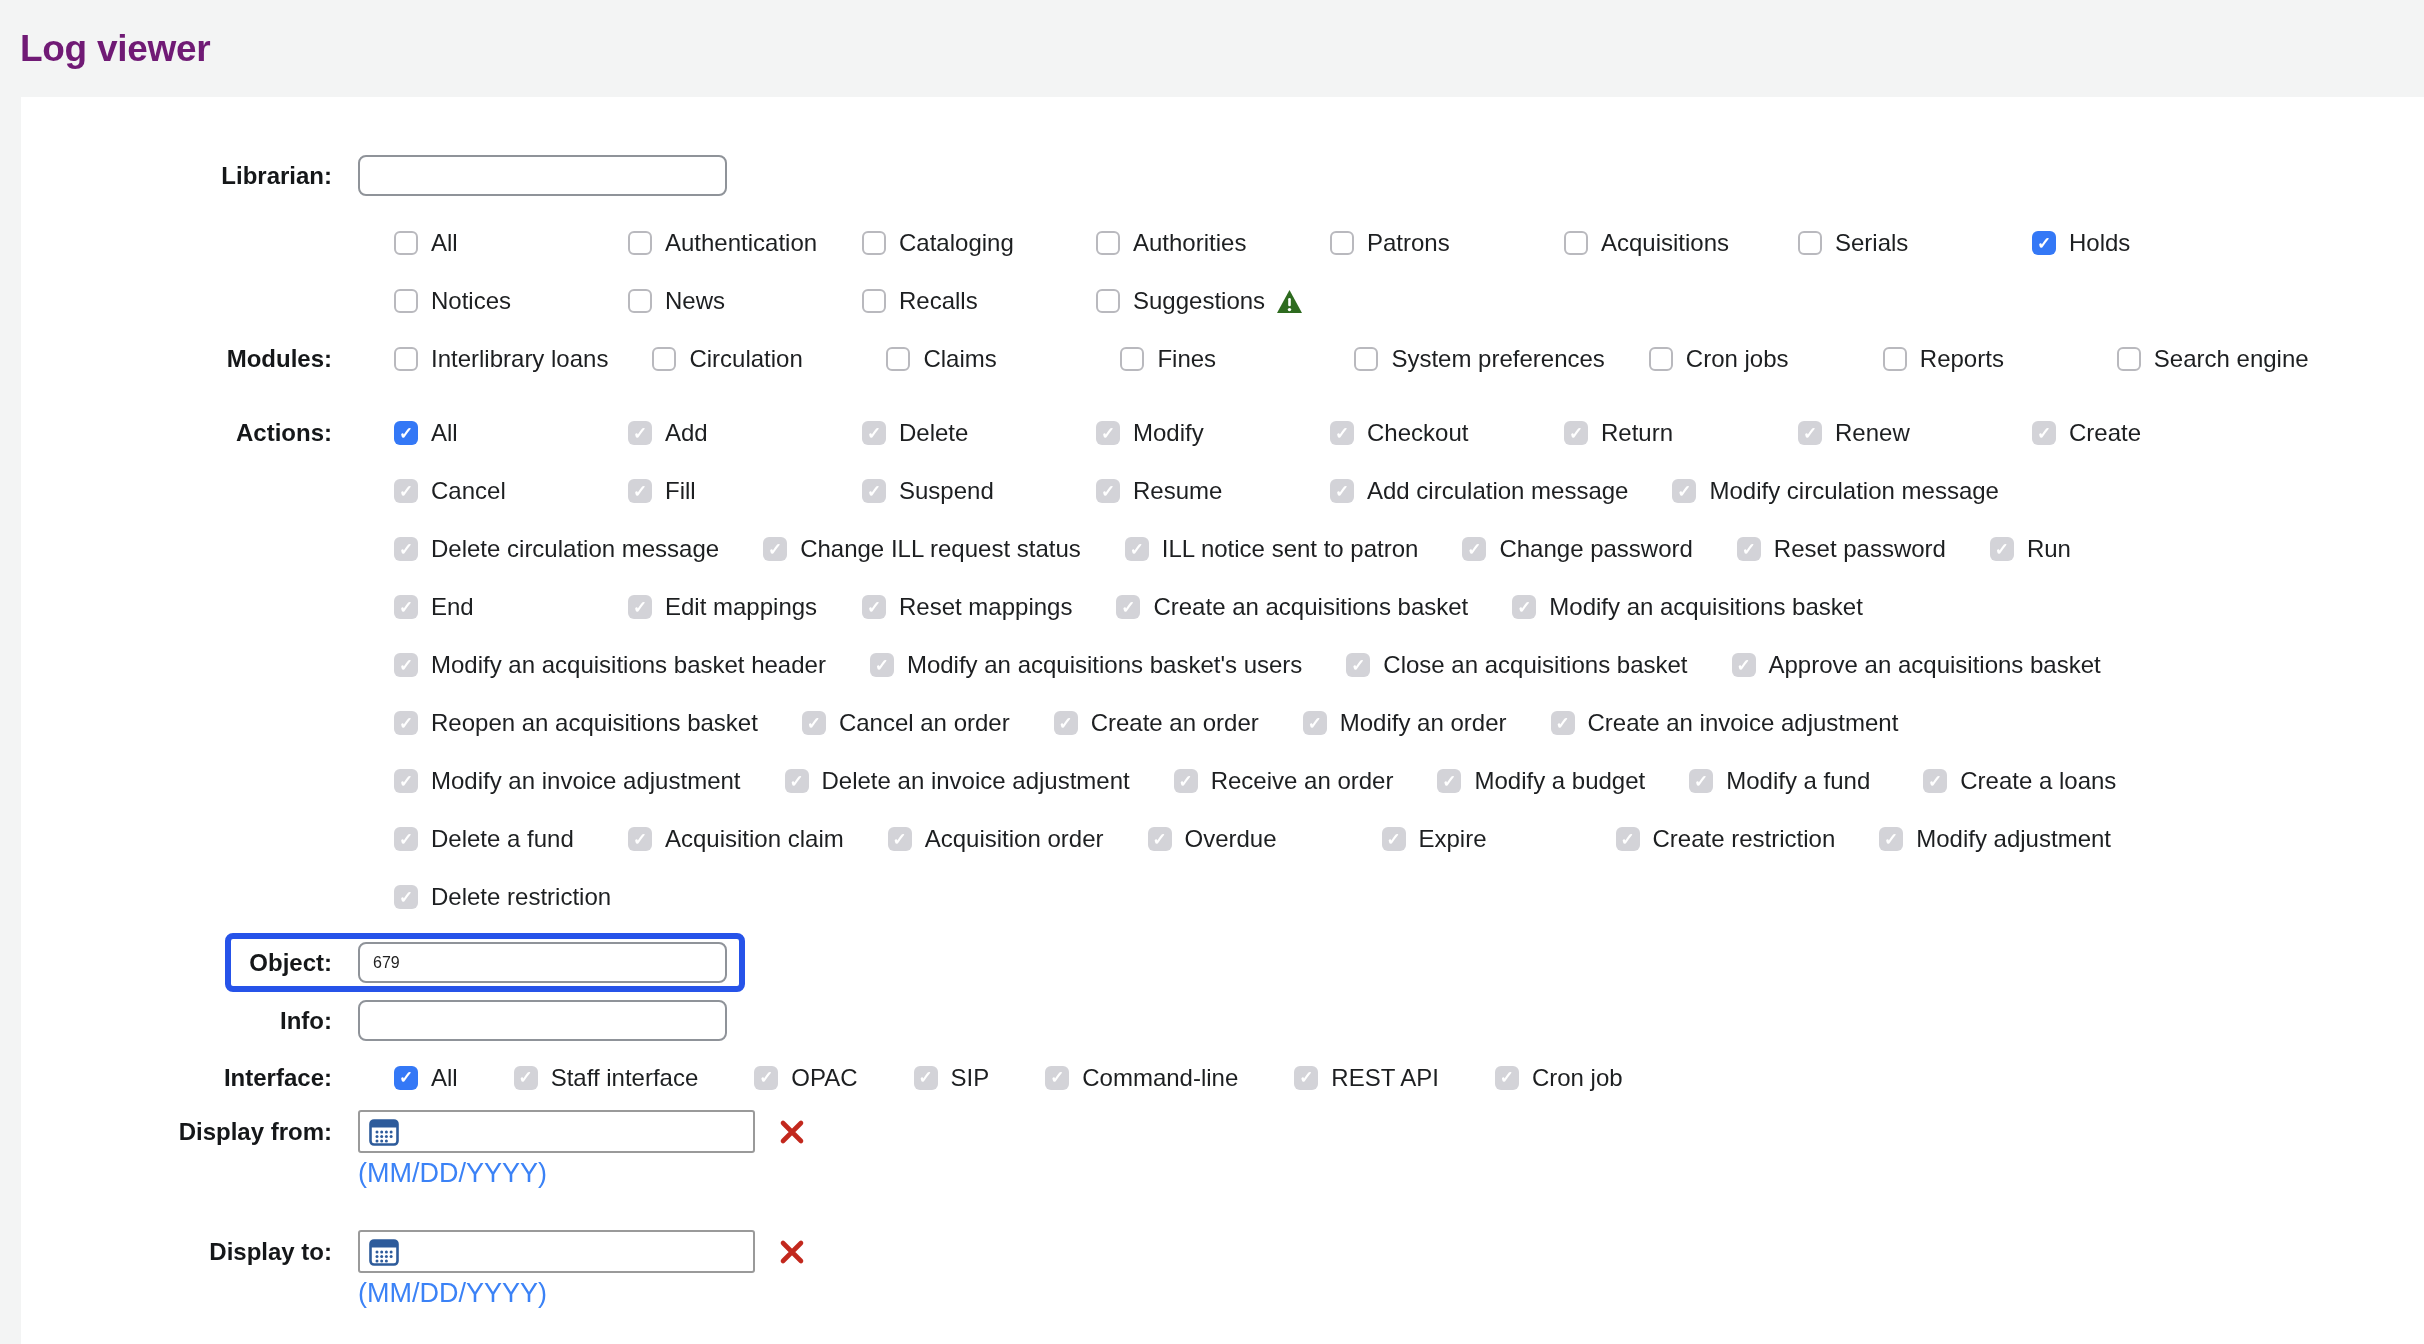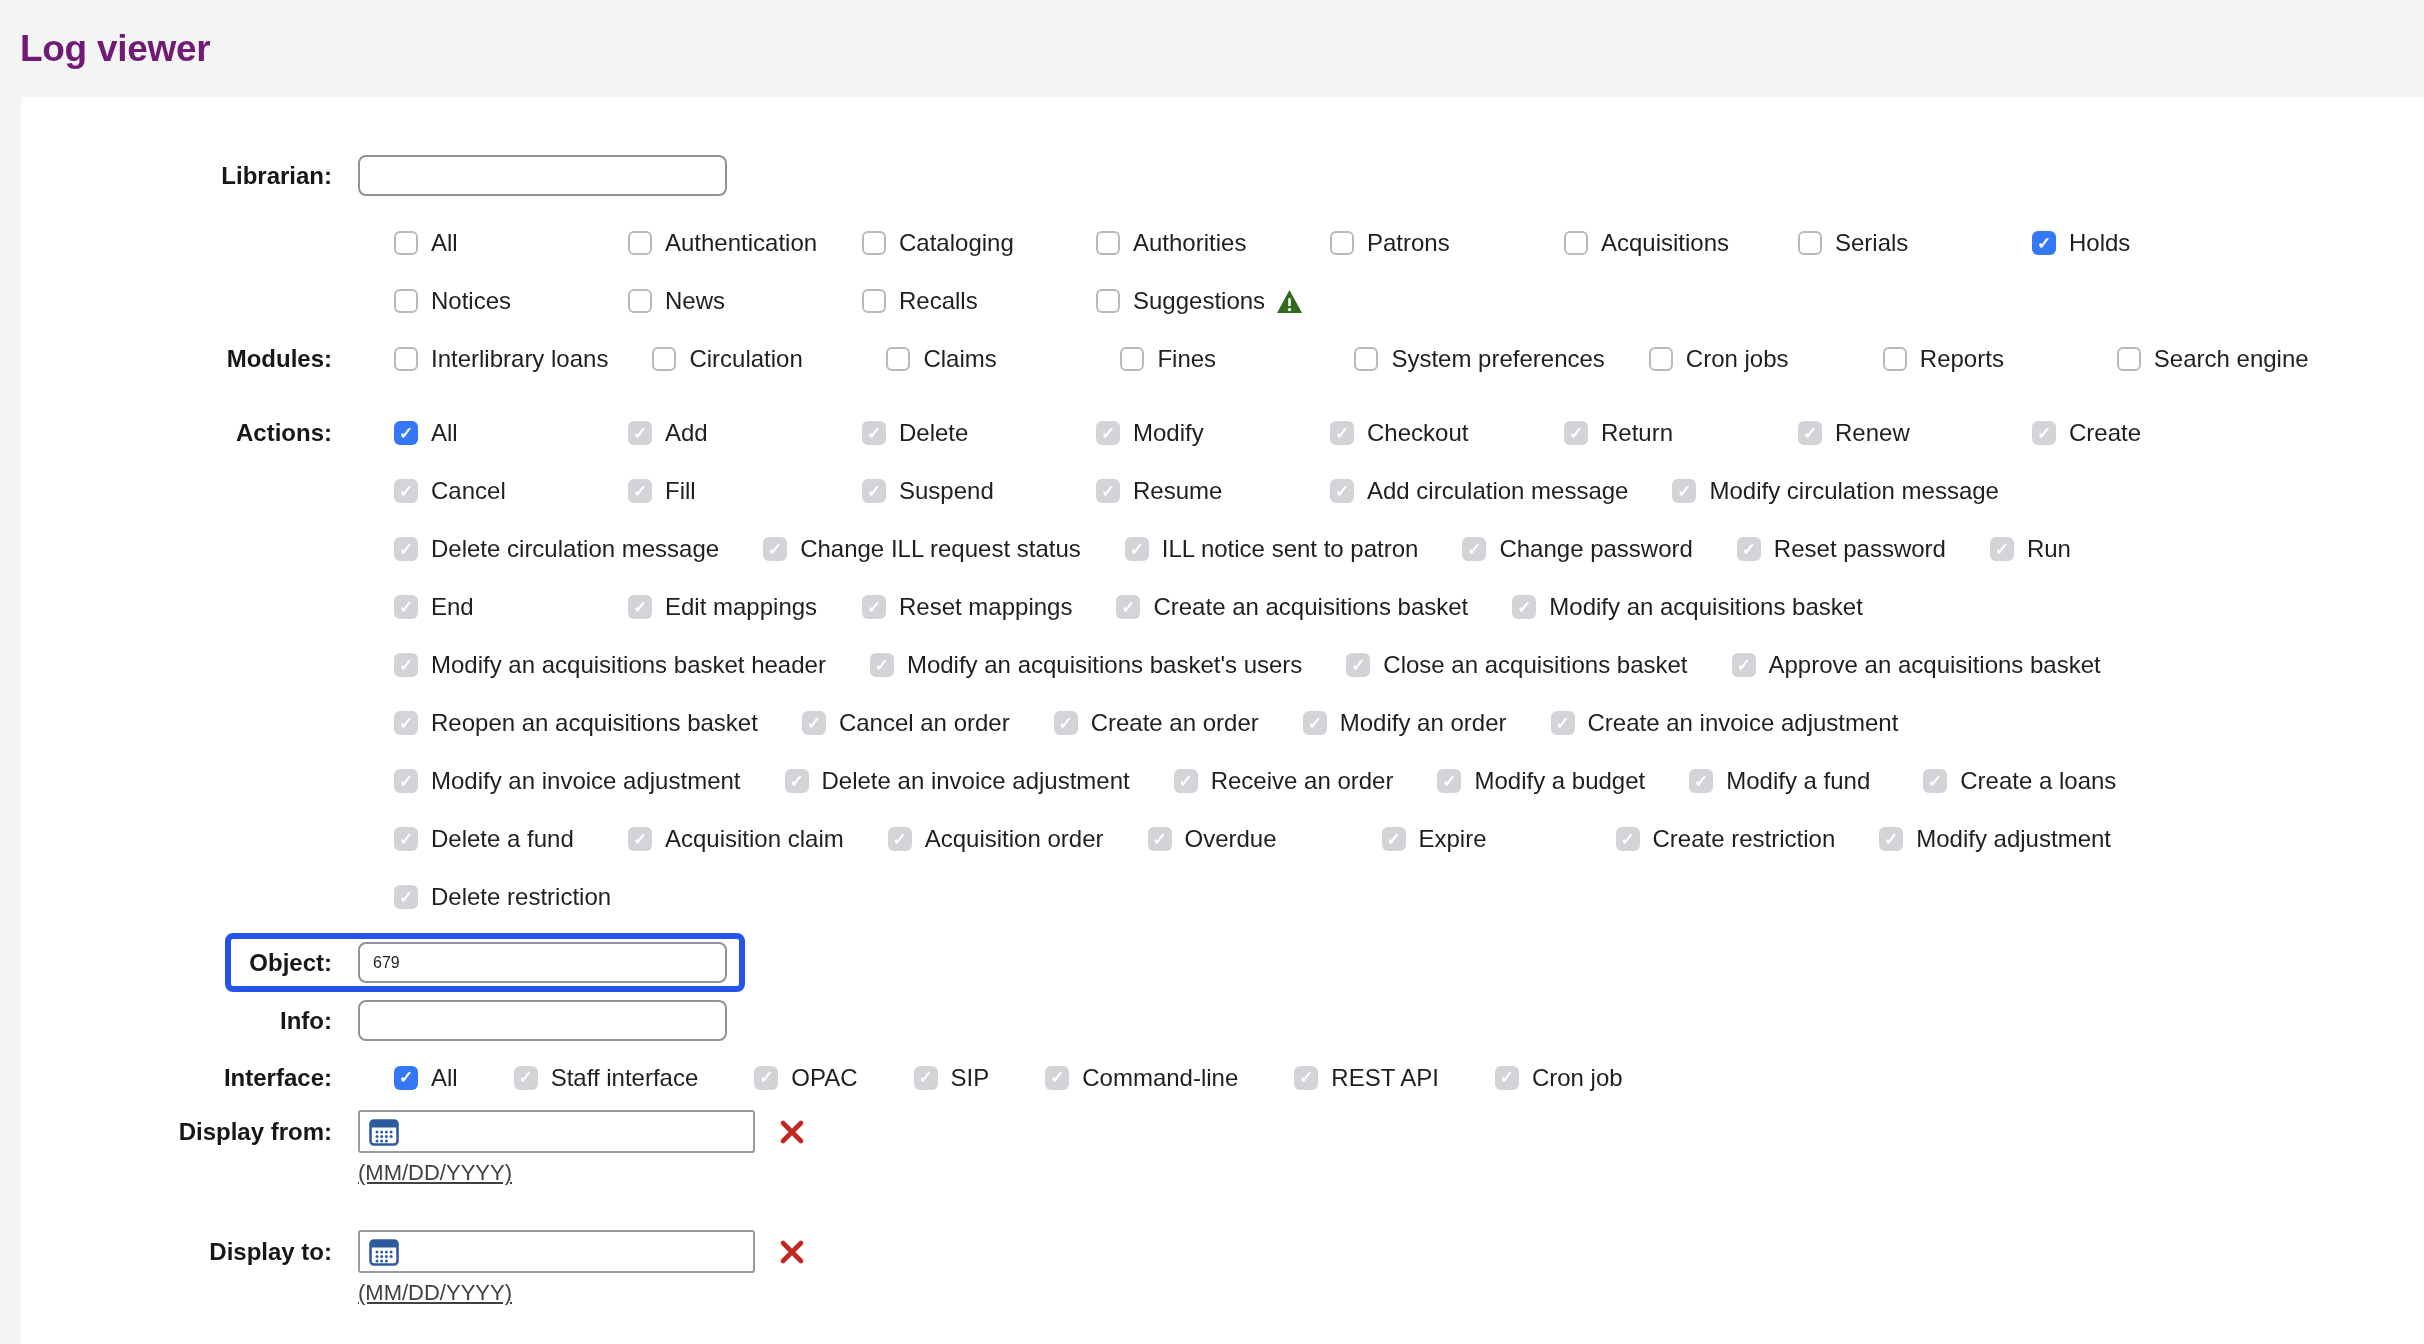--- a/index.html
+++ b/index.html
@@ -40,21 +40,21 @@
   .cb.checked-disabled{background:var(--check-gray);}
   .cb-label{white-space:nowrap;color:#1d1f21;}
   .warn-icon{margin-left:11px;display:inline-flex;}
   .text-input{width:369px;height:41px;border:2px solid #8f9399;border-radius:8px;background:#fff;
               font-family:inherit;font-size:16px;color:#222;padding:0 13px;box-sizing:border-box;outline:none;}
   .date-wrap{position:relative;display:inline-flex;align-items:center;}
   .date-input{width:397px;height:43px;border:2px solid #9a9a9a;border-radius:3px;background:#fff;
               font-family:inherit;font-size:24px;color:#222;padding:0 10px 0 52px;box-sizing:border-box;outline:none;}
   .cal-icon{position:absolute;left:11px;top:50%;transform:translateY(-50%);display:inline-flex;cursor:pointer;}
   .clear-x{margin-left:24px;display:inline-flex;cursor:pointer;}
-  .hint{color:#404040;font-size:22px;text-decoration:underline;}
+  .hint{color:#3b82f6;font-size:27px;}
   .hint-row{margin-top:6px;height:28px;}
   .object-row{height:59px;margin-top:7px;}
   .object-highlight{position:absolute;left:204px;top:836px;width:508px;height:47px;
                     border:6px solid var(--highlight-blue);border-radius:8px;pointer-events:none;}
   .mt8{margin-top:8px;}  .mt12{margin-top:12px;}  .mt16{margin-top:16px;}
   .mt18{margin-top:18px;align-items:flex-end;} .mt43{margin-top:43px;}
 </style>
 </head>
 <body>
 

